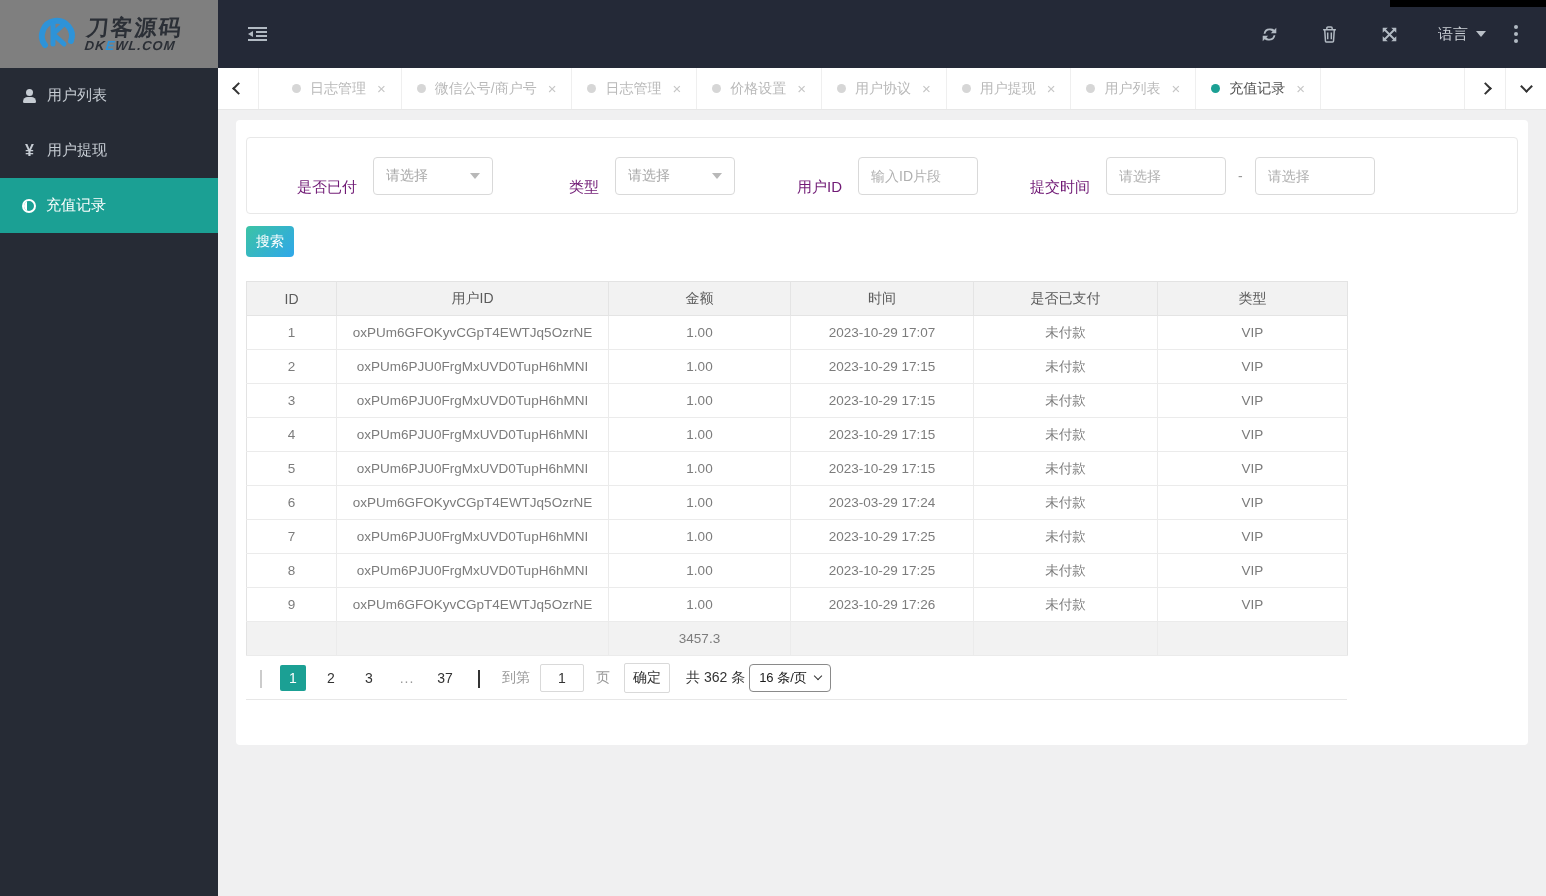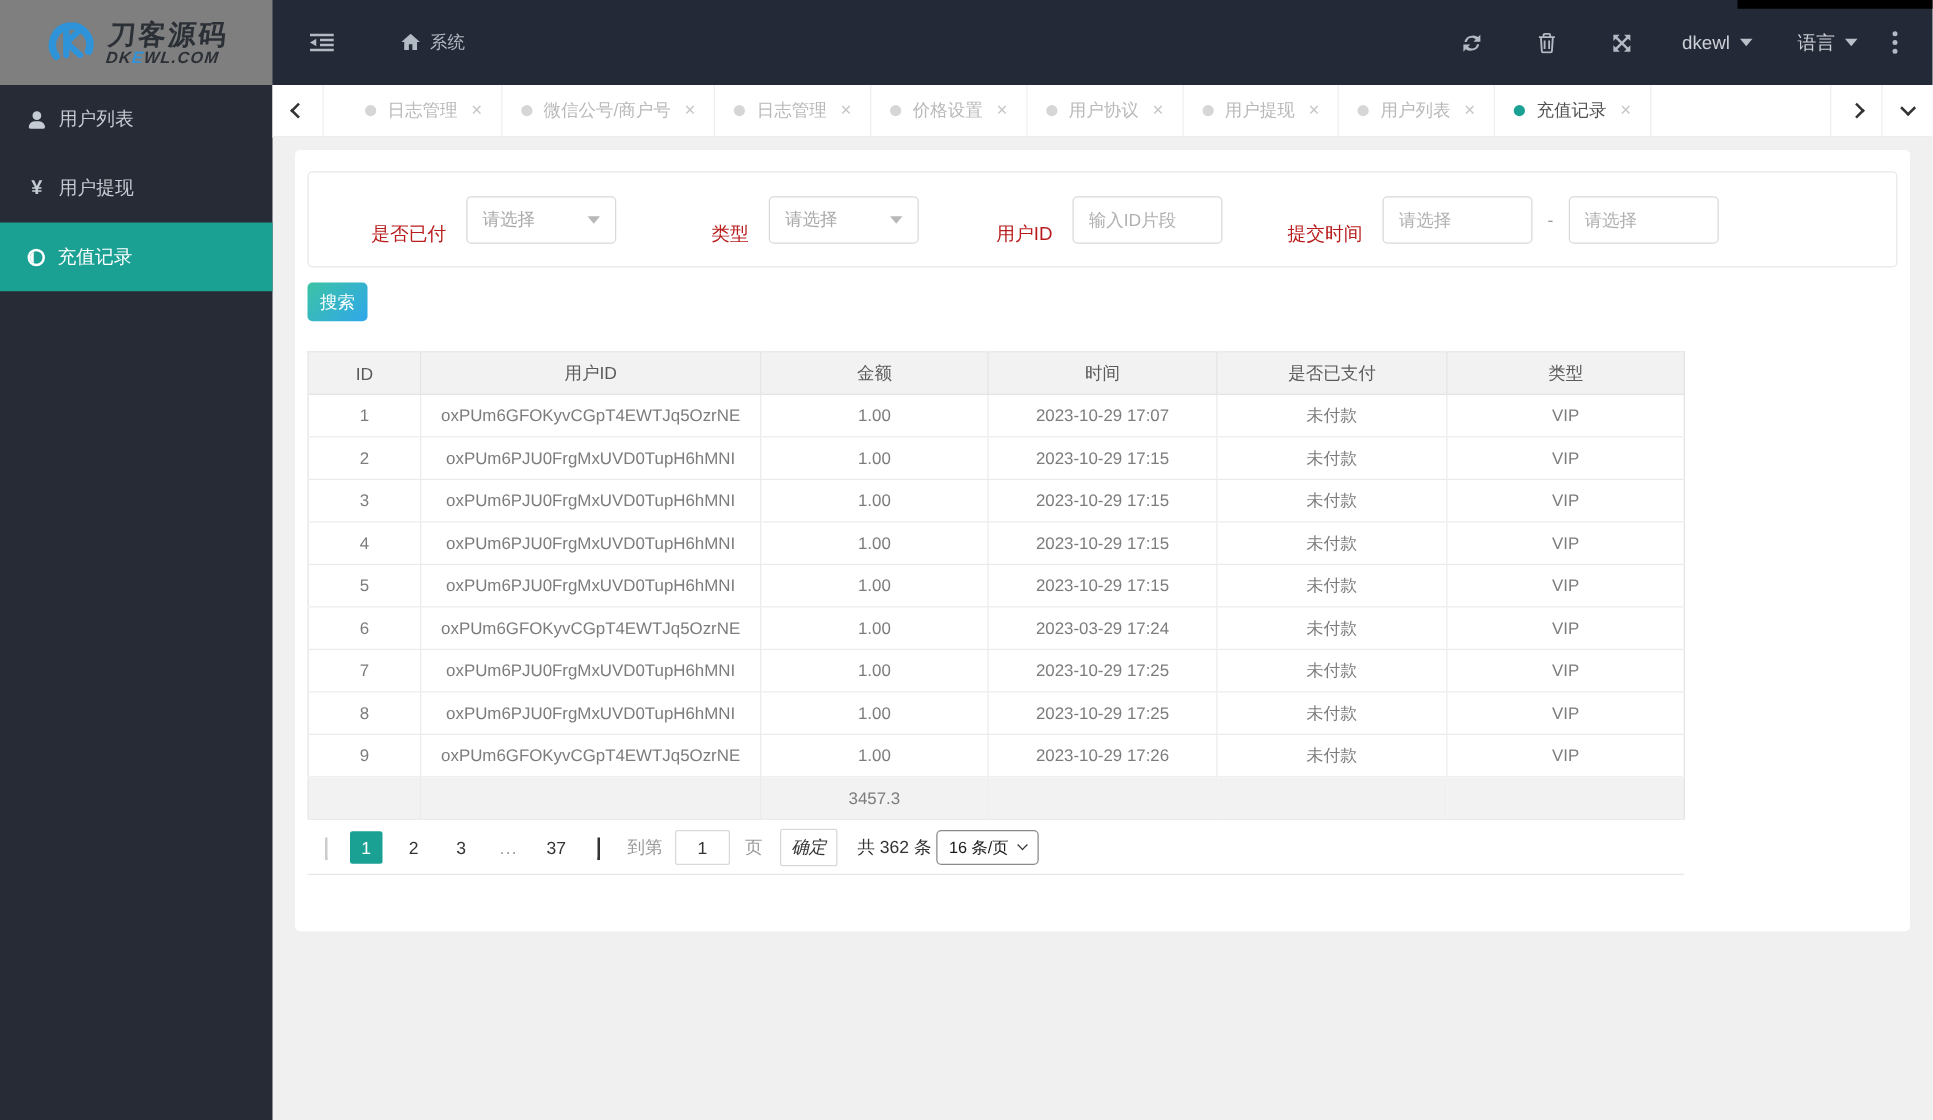--- a/index.html
+++ b/index.html
@@ -79,21 +79,21 @@
     border-radius:7px 7px 2px 2px; background:currentColor; }
   .yen-icon { font-size:16px; font-weight:bold; width:15px; text-align:center; flex:none; }
 
   
   .main { position:absolute; top:110px; left:218px; right:0; bottom:0; background:#f0f0f1;
     padding:10px 18px 0 18px; }
   .card { background:#fff; border-radius:4px; height:625px; padding:17px 10px 0 10px; }
 
   .filter-box { border:1px solid #e8e8e8; border-radius:4px; height:77px; display:flex;
     align-items:center; padding-left:50px; }
-  .f-label { font-size:15px; color:#b91c1c; margin-right:16px; white-space:nowrap;margin-top:24px; }
+  .f-label { font-size:15px; color:#701a75; margin-right:16px; white-space:nowrap;margin-top:24px; }
   .select { width:120px; height:38px; border:1px solid #d9d9d9; border-radius:4px; background:#fff;
     display:flex; align-items:center; justify-content:space-between; padding:0 12px; cursor:pointer; }
   .select span { font-size:14px; color:#a9a9a9; }
   .sel-caret { width:0; height:0; border-left:5px solid transparent; border-right:5px solid transparent;
     border-top:6px solid #b8b8b8; }
   .text-input { width:120px; height:38px; border:1px solid #d9d9d9; border-radius:4px; padding:0 12px;
     font-size:14px; color:#333; outline:none; }
   .text-input::placeholder { color:#b0b0b0; }
   .gap1 { width:76px; } .gap2 { width:62px; } .gap3 { width:52px; }
   .dash { color:#999; font-size:14px; margin:0 12px; }
@@ -121,21 +121,21 @@
   .page { min-width:26px; height:26px; display:flex; align-items:center; justify-content:center;
     margin:0 6px; border-radius:2px; cursor:pointer; padding:0 4px; }
   .page.active { background:#1ba094; color:#fff; }
   .page.ellipsis { color:#999; cursor:default; letter-spacing:1px; }
   .goto-label, .page-word { color:#999; }
   .goto-label { margin:0 10px 0 8px; }
   .goto-input { width:44px; height:28px; border:1px solid #d9d9d9; border-radius:2px; text-align:center;
     font-size:14px; color:#333; outline:none; }
   .page-word { margin:0 14px 0 12px; }
   .confirm-btn { width:46px; height:30px; background:#fff; border:1px solid #d9d9d9; border-radius:2px;
-    font-size:14px; color:#333; cursor:pointer;font-style:italic; }
+    font-size:14px; color:#333; cursor:pointer; }
   .total { margin:0 4px 0 16px; }
   .size-select { height:28px; border:1px solid #8a8a8a; border-radius:4px; display:flex; align-items:center;
     gap:8px; padding:0 9px; font-size:13px; color:#1a1a1a; cursor:pointer; background:#fff; }
   .size-select .chev { width:6px; height:6px; border-width:1.5px; margin-top:-3px; }
 </style>
 </head>
 <body>
 
 <div class="navbar">
   <div class="logo-box">
@@ -151,49 +151,39 @@
 
   <div class="nav-left">
     <div class="nav-item hamburger">
       <span class="outdent">
           <i class="b b1"></i>
           <i class="b b2"></i>
           <i class="b b3"></i>
           <i class="b b4"></i>
         </span>
     </div>
-    <div class="nav-item">
-      <svg width="15" height="14" viewBox="0 0 16 15">
-        <path d="M8 0 L16 7 H13.5 V14 H9.5 V9 H6.5 V14 H2.5 V7 H0 Z" fill="currentColor"></path>
-      </svg>
-      <span>系统</span>
-    </div>
   </div>
 
   <div class="nav-right">
     <div class="nav-icon-btn">
       <svg width="17" height="17" viewBox="0 0 20 20" fill="currentColor">
         <path d="M10 3 a7 7 0 0 0 -6.9 6 h2.1 a5 5 0 0 1 4.8 -4 c1.4 0 2.7 .6 3.6 1.5 L11.5 8.6 H18 V2 l-2.3 2.3 A7 7 0 0 0 10 3 Z"></path>
         <path d="M10 17 a7 7 0 0 0 6.9 -6 h-2.1 a5 5 0 0 1 -4.8 4 c-1.4 0 -2.7 -.6 -3.6 -1.5 l2.1 -2.1 H2 V18 l2.3 -2.3 A7 7 0 0 0 10 17 Z"></path>
       </svg>
     </div>
     <div class="nav-icon-btn">
       <svg width="15" height="17" viewBox="0 0 14 16" fill="none" stroke="currentColor" stroke-width="1.4">
         <path d="M1 3.5 H13 M4.5 3.5 V2 a1 1 0 0 1 1-1 h3 a1 1 0 0 1 1 1 v1.5 M2.5 3.5 L3.2 14 a1 1 0 0 0 1 1 h5.6 a1 1 0 0 0 1-1 L11.5 3.5 M5.3 6 V12.5 M8.7 6 V12.5"></path>
       </svg>
     </div>
     <div class="nav-icon-btn">
       <svg width="17" height="17" viewBox="0 0 20 20" fill="currentColor">
         <path d="M2 2 h6 L5.8 4.2 15.8 14.2 18 12 v6 h-6 l2.2-2.2 L4.2 5.8 2 8 Z"></path>
         <path d="M18 2 v6 L15.8 5.8 5.8 15.8 8 18 H2 v-6 l2.2 2.2 L14.2 4.2 12 2 Z"></path>
       </svg>
-    </div>
-    <div class="nav-drop">
-      <span>dkewl</span>
-      <i class="caret-down"></i>
     </div>
     <div class="nav-drop">
       <span>语言</span>
       <i class="caret-down"></i>
     </div>
     <div class="kebab">
       <i></i>
         <i></i>
         <i></i>
     </div>

